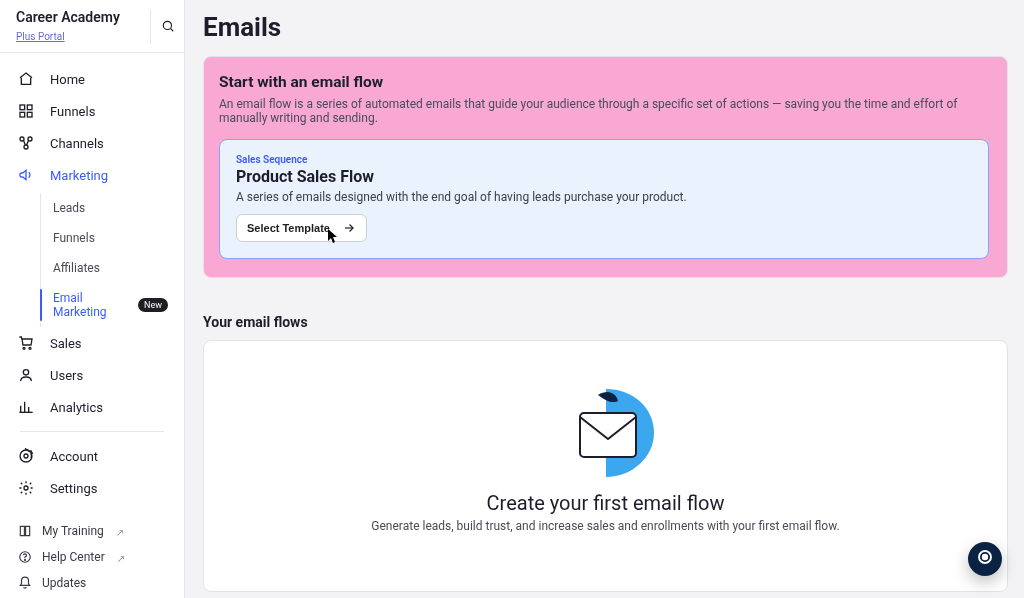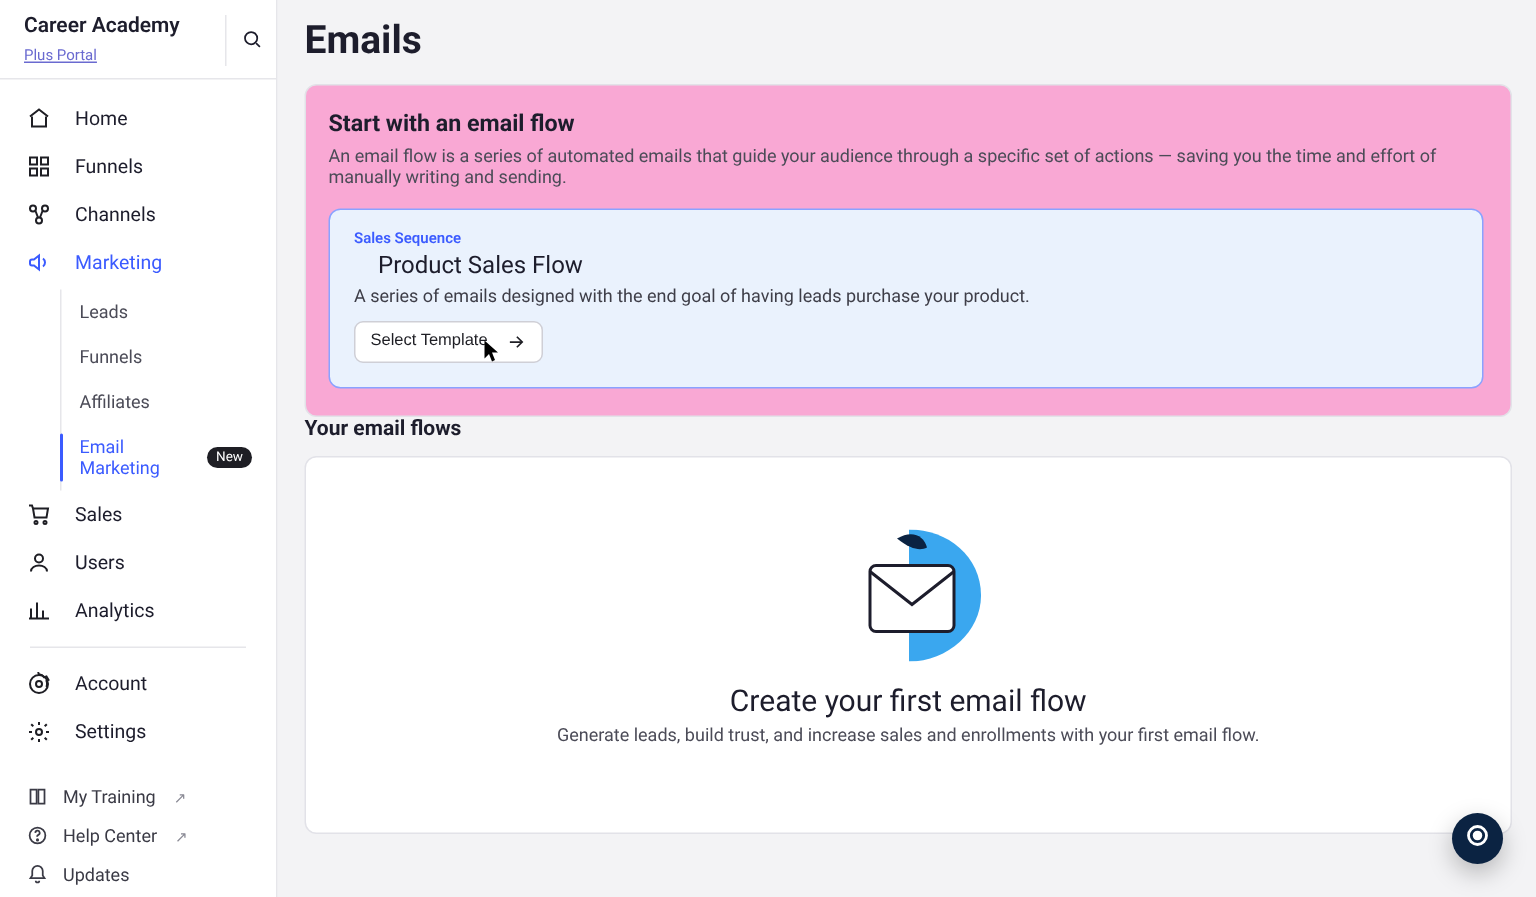--- a/index.html
+++ b/index.html
@@ -46,28 +46,28 @@
   .sb-item .mi{width:14px;height:14px}
   .ext{font-size:10px;color:#8a8a95;margin-left:2px}
   
   .main{flex:1;padding:10px 16px 20px 18px;overflow:auto}
   .page-title{font-size:26px;font-weight:700;margin:2px 0 14px 0}
   .card{background:#f9a8d4;border:1px solid var(--card-border);border-radius:8px;padding:16px 18px 18px 15px}
   .card h3{margin:0 0 6px 0;font-size:15.5px;font-weight:700}
   .card p.desc{margin:0 0 14px 0;font-size:12px;color:#4b4b57}
   .flow-card{border:1px solid var(--flow-border);background:var(--flow-bg);border-radius:8px;padding:14px 16px 16px 16px}
   .flow-eyebrow{font-size:10px;color:#3b5bff;font-weight:600}
-  .flow-title{font-size:16px;font-weight:400;margin:2px 0 4px 16px}
+  .flow-title{font-size:16px;font-weight:700;margin:2px 0 4px 0}
   .flow-desc{font-size:12px;color:#3e3e48;margin:0 0 10px 0}
-  .btn{display:inline-flex;gap:12px;border:1px solid #cfcfd6;background:#fff;border-radius:6px;color:#1e1e24;cursor:pointer;font-weight:400}
+  .btn{display:inline-flex;align-items:center;gap:12px;border:1px solid #cfcfd6;background:#fff;border-radius:6px;color:#1e1e24;cursor:pointer;font-weight:700}
   .btn.small{font-size:11px;padding:6px 10px}
   .btn.med{font-size:12.5px;padding:9px 14px}
   .cursor{position:relative;top:12px;left:-44px;width:12px;height:12px}
   .arrow-ico{display:inline-flex;align-items:center}
-  .section-label{font-size:14px;font-weight:700;margin:0 0 10px 0}
+  .section-label{font-size:14px;font-weight:700;margin:36px 0 10px 0}
   .empty{background:#fff;border:1px solid var(--card-border);border-radius:8px;padding:48px 18px 44px 18px;text-align:center}
   .illus{display:flex;align-items:center;justify-content:center;margin:0 auto 14px auto}
   .empty h2{font-size:20px;font-weight:400;margin:8px 0 4px 0}
   .empty p{font-size:12px;color:#4b4b57;margin:0 0 14px 0}
   .fab{position:fixed;right:22px;bottom:22px;width:34px;height:34px;border-radius:50%;background:#0b2342;display:flex;align-items:center;justify-content:center;color:#fff;box-shadow:0 6px 16px rgba(0,0,0,.25);cursor:pointer}
 </style>
 </head>
 <body>
 
 <div class="layout">

